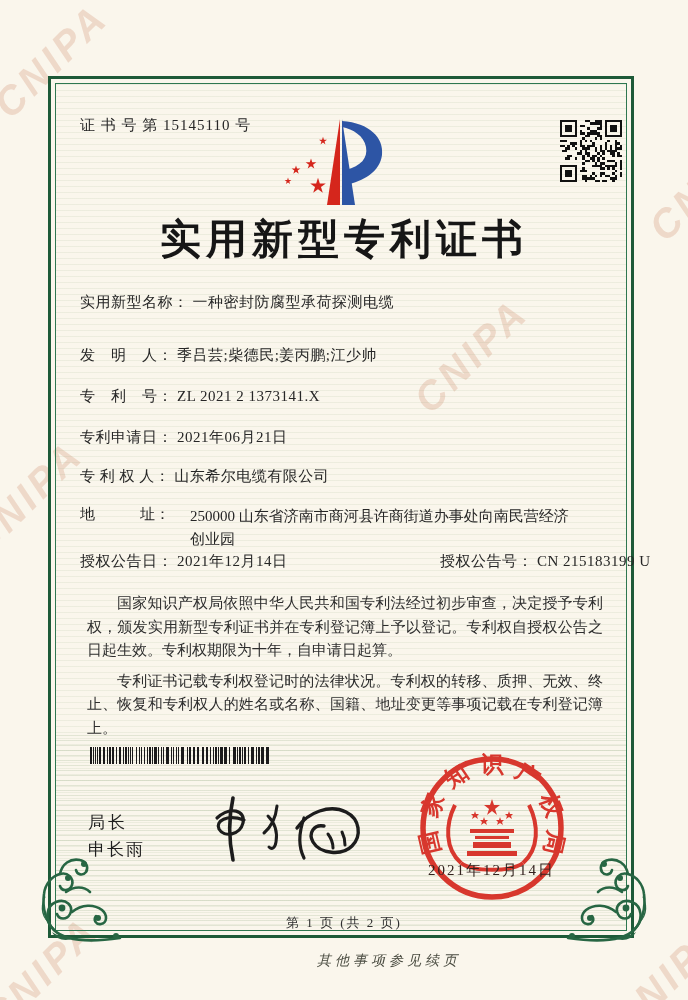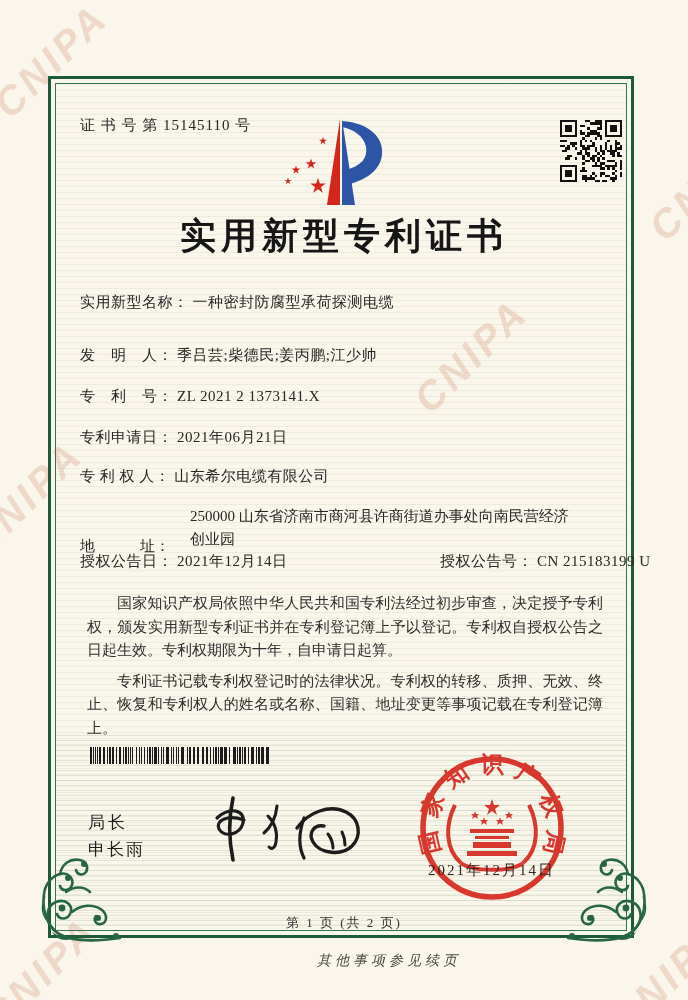--- a/index.html
+++ b/index.html
@@ -23,29 +23,29 @@
   .inner-texture-strong{position:absolute;left:55px;top:735px;width:572px;height:197px;
       background:repeating-linear-gradient(180deg,rgba(140,166,124,0.22) 0 1px,rgba(0,0,0,0) 1px 5px);
       z-index:2;}
   .content{position:absolute;left:0;top:0;width:688px;height:808px;z-index:3;}
   
   .cert-no{position:absolute;left:80px;top:116px;font-size:15px;color:#262626;
       letter-spacing:1px;}
   .logo{position:absolute;left:276px;top:112px;width:112px;height:98px;}
   .qr{position:absolute;left:560px;top:120px;width:62px;height:62px;}
   .title{position:absolute;left:0;top:212px;width:688px;text-align:center;
-      font-size:36px;font-weight:bold;letter-spacing:5px;color:#161616;}
+      font-size:41px;font-weight:bold;letter-spacing:5px;color:#161616;}
   
   .row{position:absolute;left:80px;font-size:15px;color:#262626;letter-spacing:0.5px;
       white-space:nowrap;}
   .row .lbl{display:inline-block;font-family:Liberation Serif, serif;}
   .row .val{margin-left:4px;}
   .addr-row{position:absolute;left:80px;top:505px;font-size:15px;color:#262626;
       display:flex;}
-  .addr-row .lbl{flex:0 0 106px;margin-top:32px;}
+  .addr-row .lbl{flex:0 0 106px;}
   .addr-row .val{width:386px;margin-left:4px;line-height:23px;}
   .grant-no{position:absolute;left:360px;}
   
   .paras{position:absolute;left:80px;top:585px;width:530px;font-size:15px;
       color:#2d2d2d;line-height:23.5px;text-align:justify;}
   .paras p{margin:7px;text-indent:2em;}
   
   .barcode{position:absolute;left:90px;top:747px;width:182px;height:17px;}
   
   .official-title{position:absolute;left:88px;top:811px;font-size:17px;color:#1f1f1f;

